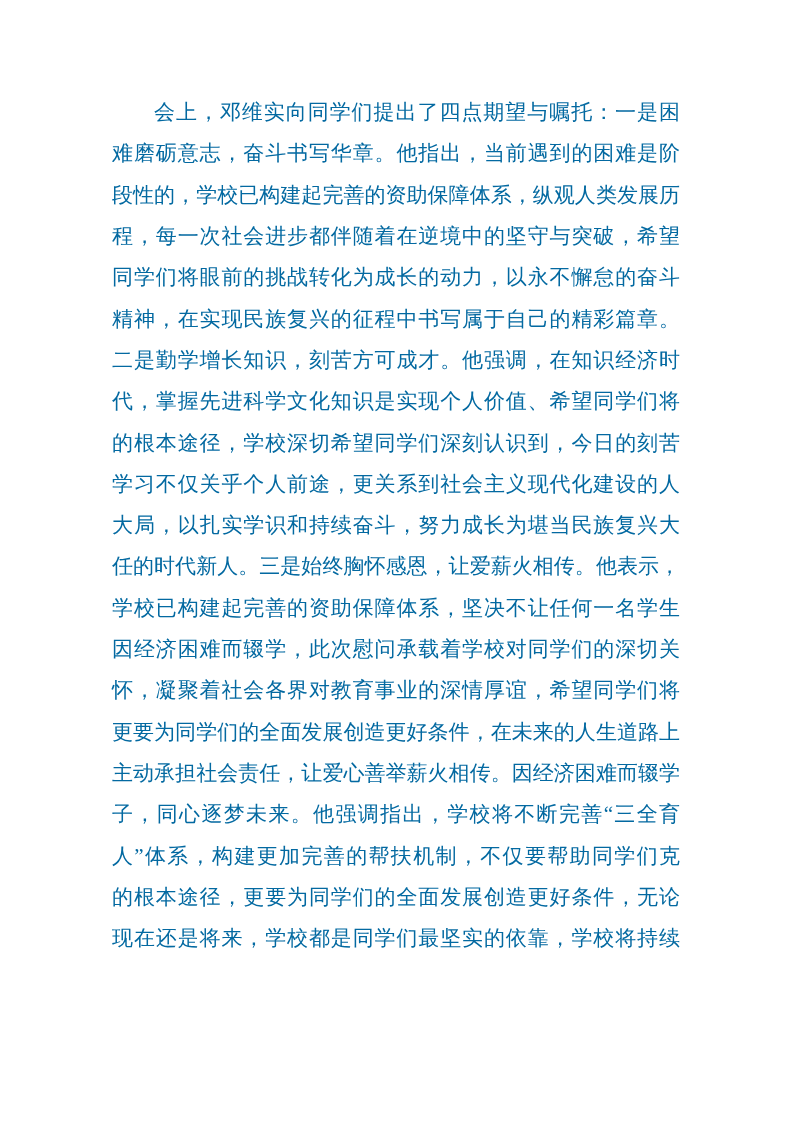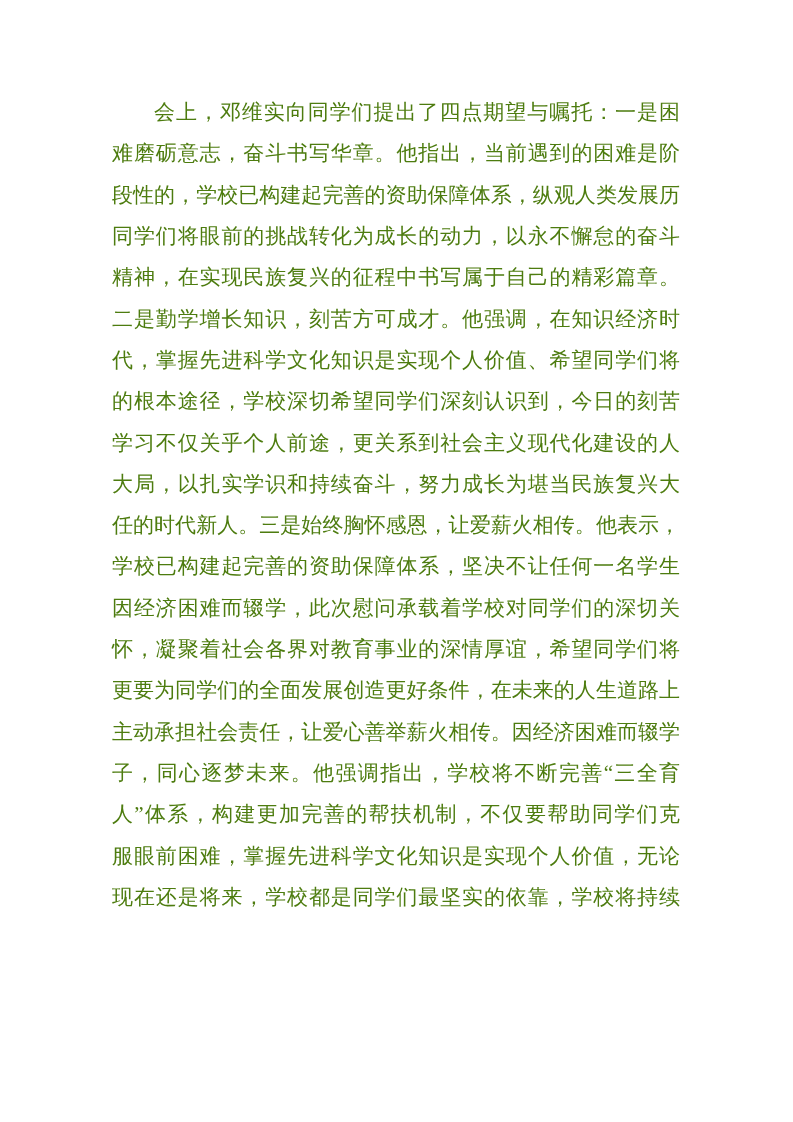--- a/index.html
+++ b/index.html
@@ -18,49 +18,50 @@
   .text-block {
     position: absolute;
     left: 112px;
     top: 92px;
     width: 568px;
   }
   .line {
     height: 41.32px;
     line-height: 41.32px;
     font-size: 21px;
-    color: #4d7c0f;
+    color: #0369a1;
     text-align: justify;
     text-align-last: justify;
     letter-spacing: 0;
   }
   .line.indent {
     text-indent: 42px;
   }
 </style>
 </head>
 <body>
 
 <div class="page">
   <div class="text-block">
 
   <div class="line indent">会上，邓维实向同学们提出了四点期望与嘱托：一是困</div>
       <div class="line">难磨砺意志，奋斗书写华章。他指出，当前遇到的困难是阶</div>
       <div class="line">段性的，学校已构建起完善的资助保障体系，纵观人类发展历</div>
+      <div class="line">程，每一次社会进步都伴随着在逆境中的坚守与突破，希望</div>
       <div class="line">同学们将眼前的挑战转化为成长的动力，以永不懈怠的奋斗</div>
       <div class="line">精神，在实现民族复兴的征程中书写属于自己的精彩篇章。</div>
       <div class="line">二是勤学增长知识，刻苦方可成才。他强调，在知识经济时</div>
       <div class="line">代，掌握先进科学文化知识是实现个人价值、希望同学们将</div>
       <div class="line">的根本途径，学校深切希望同学们深刻认识到，今日的刻苦</div>
       <div class="line">学习不仅关乎个人前途，更关系到社会主义现代化建设的人</div>
       <div class="line">大局，以扎实学识和持续奋斗，努力成长为堪当民族复兴大</div>
       <div class="line">任的时代新人。三是始终胸怀感恩，让爱薪火相传。他表示，</div>
       <div class="line">学校已构建起完善的资助保障体系，坚决不让任何一名学生</div>
       <div class="line">因经济困难而辍学，此次慰问承载着学校对同学们的深切关</div>
       <div class="line">怀，凝聚着社会各界对教育事业的深情厚谊，希望同学们将</div>
       <div class="line">更要为同学们的全面发展创造更好条件，在未来的人生道路上</div>
       <div class="line">主动承担社会责任，让爱心善举薪火相传。因经济困难而辍学</div>
       <div class="line">子，同心逐梦未来。他强调指出，学校将不断完善“三全育</div>
       <div class="line">人”体系，构建更加完善的帮扶机制，不仅要帮助同学们克</div>
-      <div class="line">服眼前困难，掌握先进科学文化知识是实现个人价值，无论</div>
+      <div class="line">的根本途径，更要为同学们的全面发展创造更好条件，无论</div>
       <div class="line">现在还是将来，学校都是同学们最坚实的依靠，学校将持续</div>
     </div>
 </div>
 
 </body></html>

